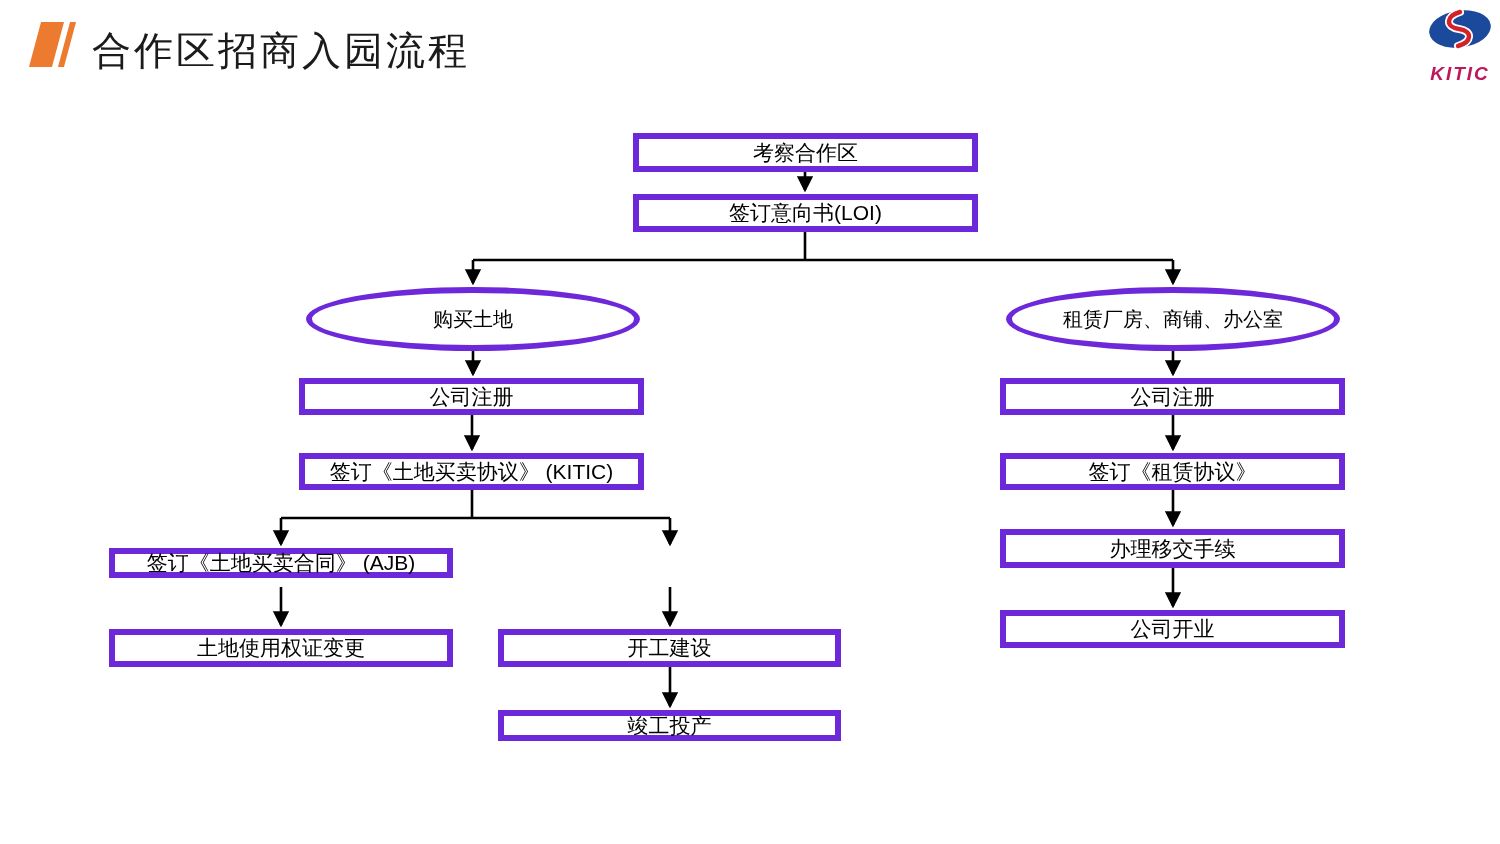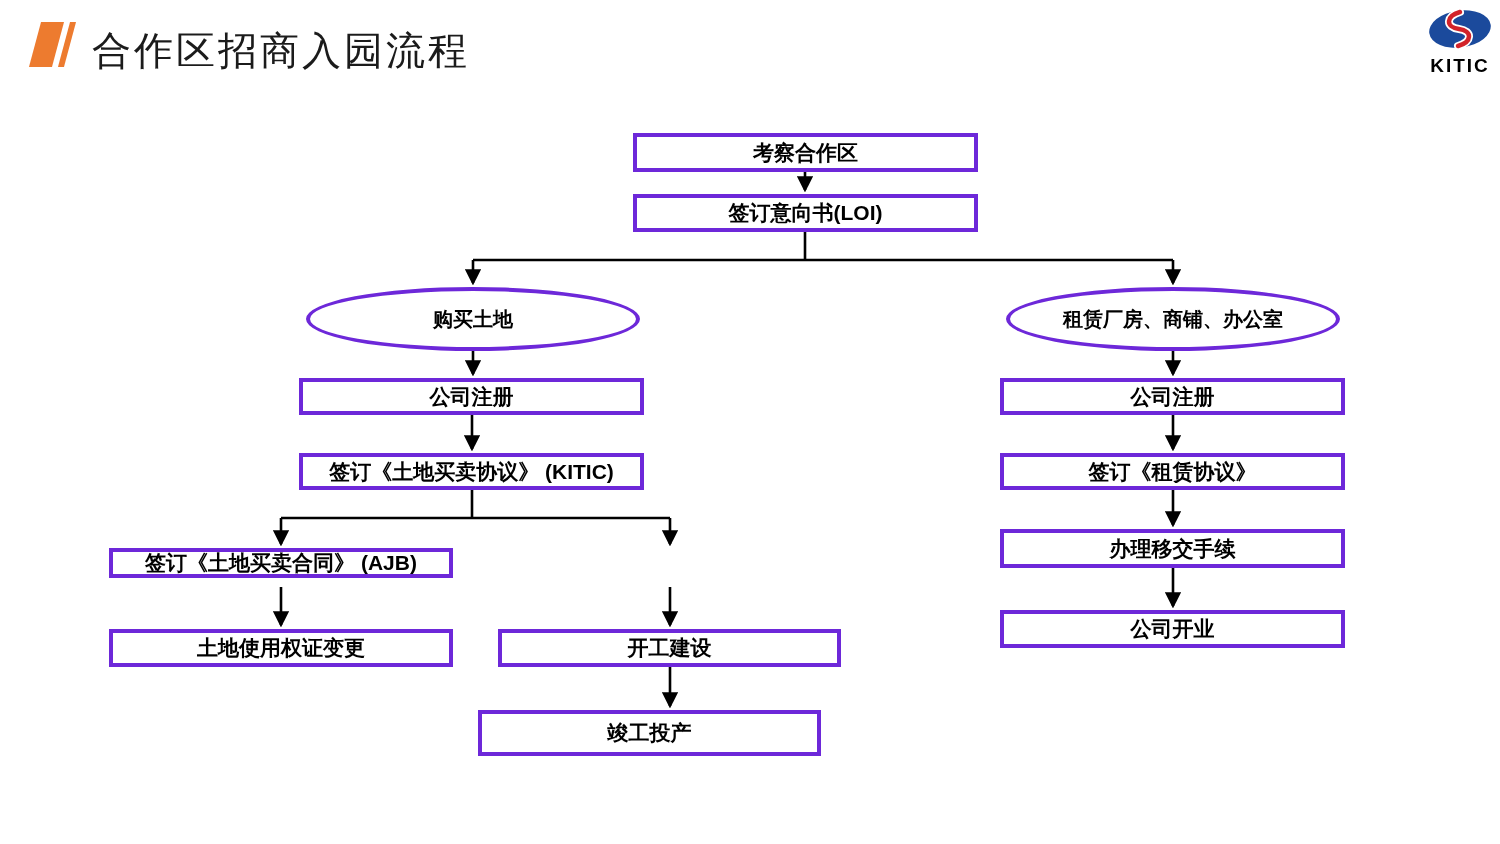--- a/index.html
+++ b/index.html
@@ -11,28 +11,28 @@
   .slash { position:absolute; background:#ED7B2F; }
   .slash-thick { left:35px; top:22px; width:23px; height:45px; transform:skewX(-15deg); }
   .slash-thin  { left:64px; top:22px; width:6px;  height:45px; transform:skewX(-15deg); }
   .title {
     position:absolute; left:92px; top:24px; margin:0;
     font-family:"Liberation Serif","DejaVu Serif",serif;
     font-size:39px; font-weight:400; color:#1b1b1b; letter-spacing:3px; white-space:nowrap;text-align:right;
   }
   .logo { position:absolute; left:1424px; top:8px; width:72px; text-align:center; }
   .logo-text {
-    margin-top:1px; font-size:19px; font-weight:bold; color:#000000;
-    letter-spacing:2px; font-family:"Liberation Sans",sans-serif;
+    margin-top:9px; font-size:19px; font-weight:bold; color:#be185d;
+    letter-spacing:2px; font-family:"Liberation Sans",sans-serif;font-style:italic;
   }
   
   .node {
     position:absolute; box-sizing:border-box; background:#ffffff;
-    border:4px solid #6d28d9; display:flex; align-items:center; justify-content:center;
-    font-size:21px; font-weight:bold; color:#000000; white-space:nowrap; z-index:2;
+    border:6px solid #6d28d9; display:flex; align-items:center; justify-content:center;
+    font-size:21px; font-weight:normal; color:#000000; white-space:nowrap; z-index:2;
   }
   .ellipse { border-radius:50%; font-size:20px; }
   .connectors { position:absolute; left:0; top:0; z-index:1; }
 </style>
 </head>
 <body>
 
 <div class="slide">
 
   <div class="slash slash-thick"></div>
@@ -111,21 +111,21 @@
 
 
   <div class="node" style="left:109px;top:629px;width:344px;height:38px">
     <span>土地使用权证变更</span>
   </div>
 
   <div class="node" style="left:498px;top:629px;width:343px;height:38px">
     <span>开工建设</span>
   </div>
 
-  <div class="node" style="left:478px;top:710px;width:343px;height:46px">
+  <div class="node" style="left:498px;top:710px;width:343px;height:31px">
     <span>竣工投产</span>
   </div>
 
   <div class="node" style="left:1000px;top:378px;width:345px;height:37px">
     <span>公司注册</span>
   </div>
 
   <div class="node" style="left:1000px;top:453px;width:345px;height:37px">
     <span>签订《租赁协议》</span>
   </div>

